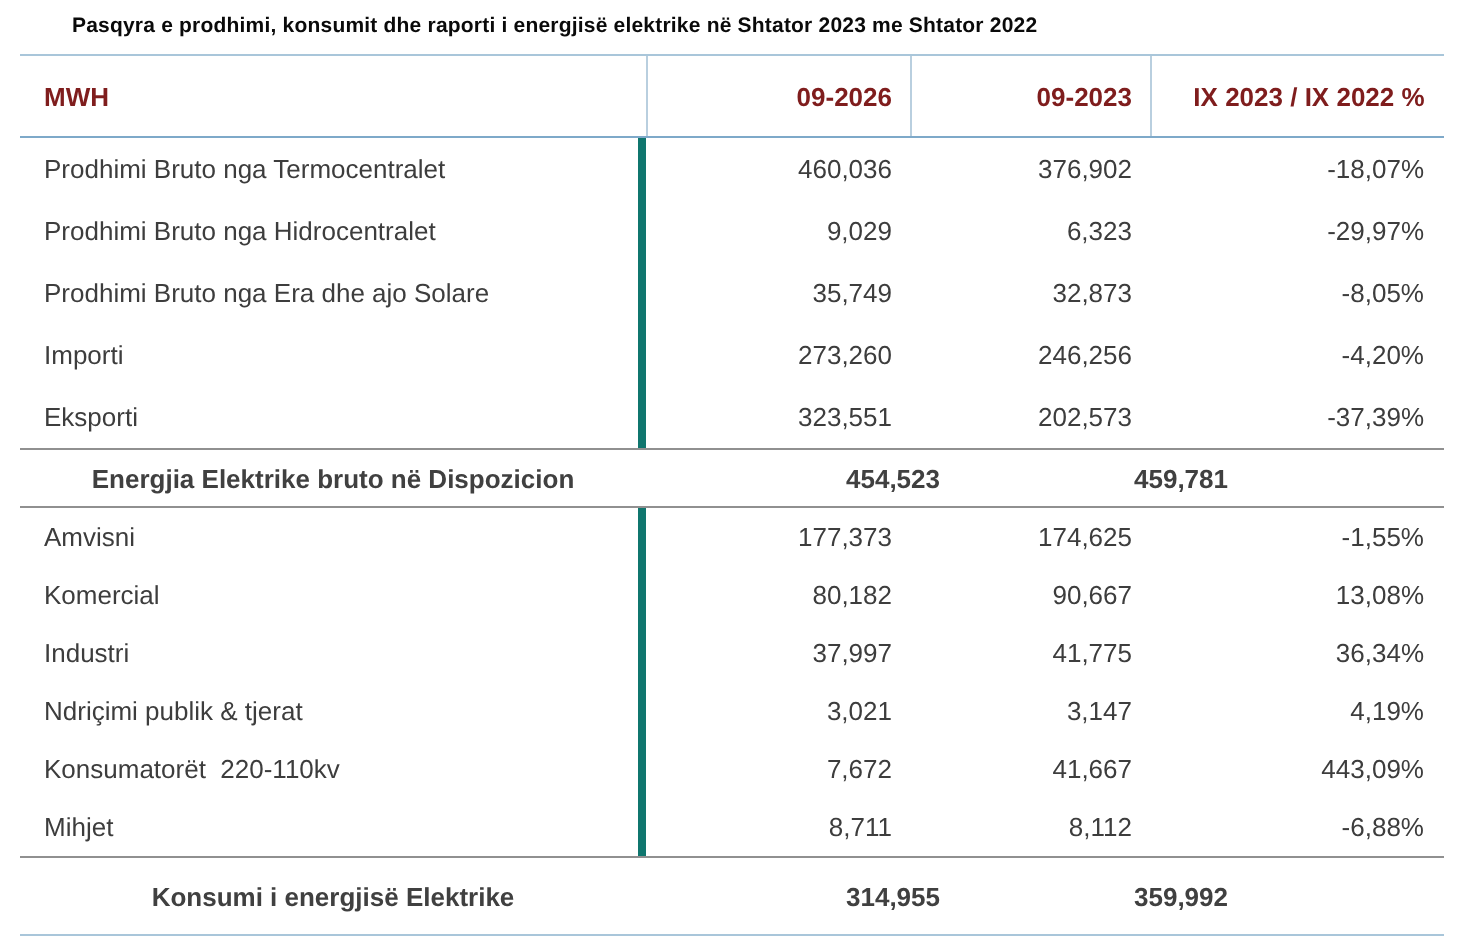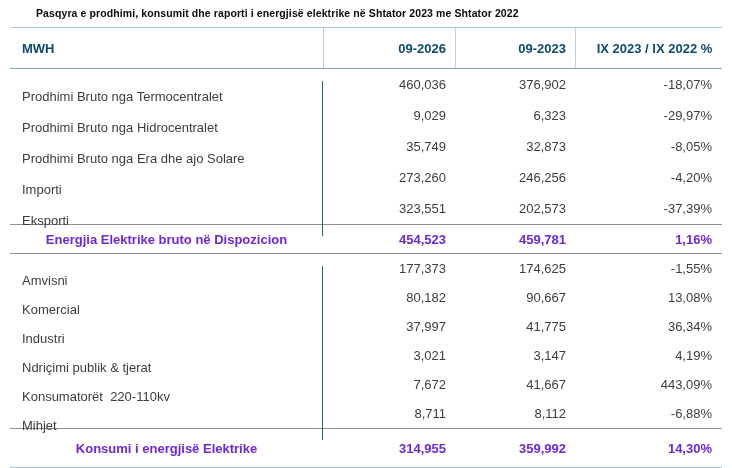--- a/index.html
+++ b/index.html
@@ -32,31 +32,32 @@
   .label { justify-content:flex-start; padding-left:12px; }
   .num   { justify-content:flex-end; }
   .c2.num, .c3.num { padding-right:9px; }
   .c4.num { padding-right:10px; }
   .center { justify-content:center;padding-left:11px; }
 
   .row.header {
     height:40px;
     border-top:1px solid #a9c6da;
     border-bottom:1px solid #7ea9c9;
-    font-weight:bold; color:#0c4a6e;
+    font-weight:bold; color:#7f1d1d;
   }
   .row.header .cell + .cell { border-left:1px solid #b9cfdf; }
 
   .row.data { height:31px; }
   .row.data.s2 { height:29px; }
-  .row.data .c1 { border-right:1px solid #0f766e;margin-top:12px; }
+  .row.data .c1 { border-right:4px solid #0f766e; }
 
   .row.total {
-    font-weight:bold; color:#6d28d9;
+    font-weight:bold; color:#404040;
     border-top:1px solid #909090;
+    gap:24px;
   }
   .row.total.first { height:28px; border-bottom:1px solid #909090; }
   .row.total.last  { height:38px; }
   .row.total .c1   { justify-content:center; padding-left:0; }
 </style>
 </head>
 <body>
 
 <div class="title">Pasqyra e prodhimi, konsumit dhe raporti i energjisë elektrike në Shtator 2023 me Shtator 2022</div>
 

